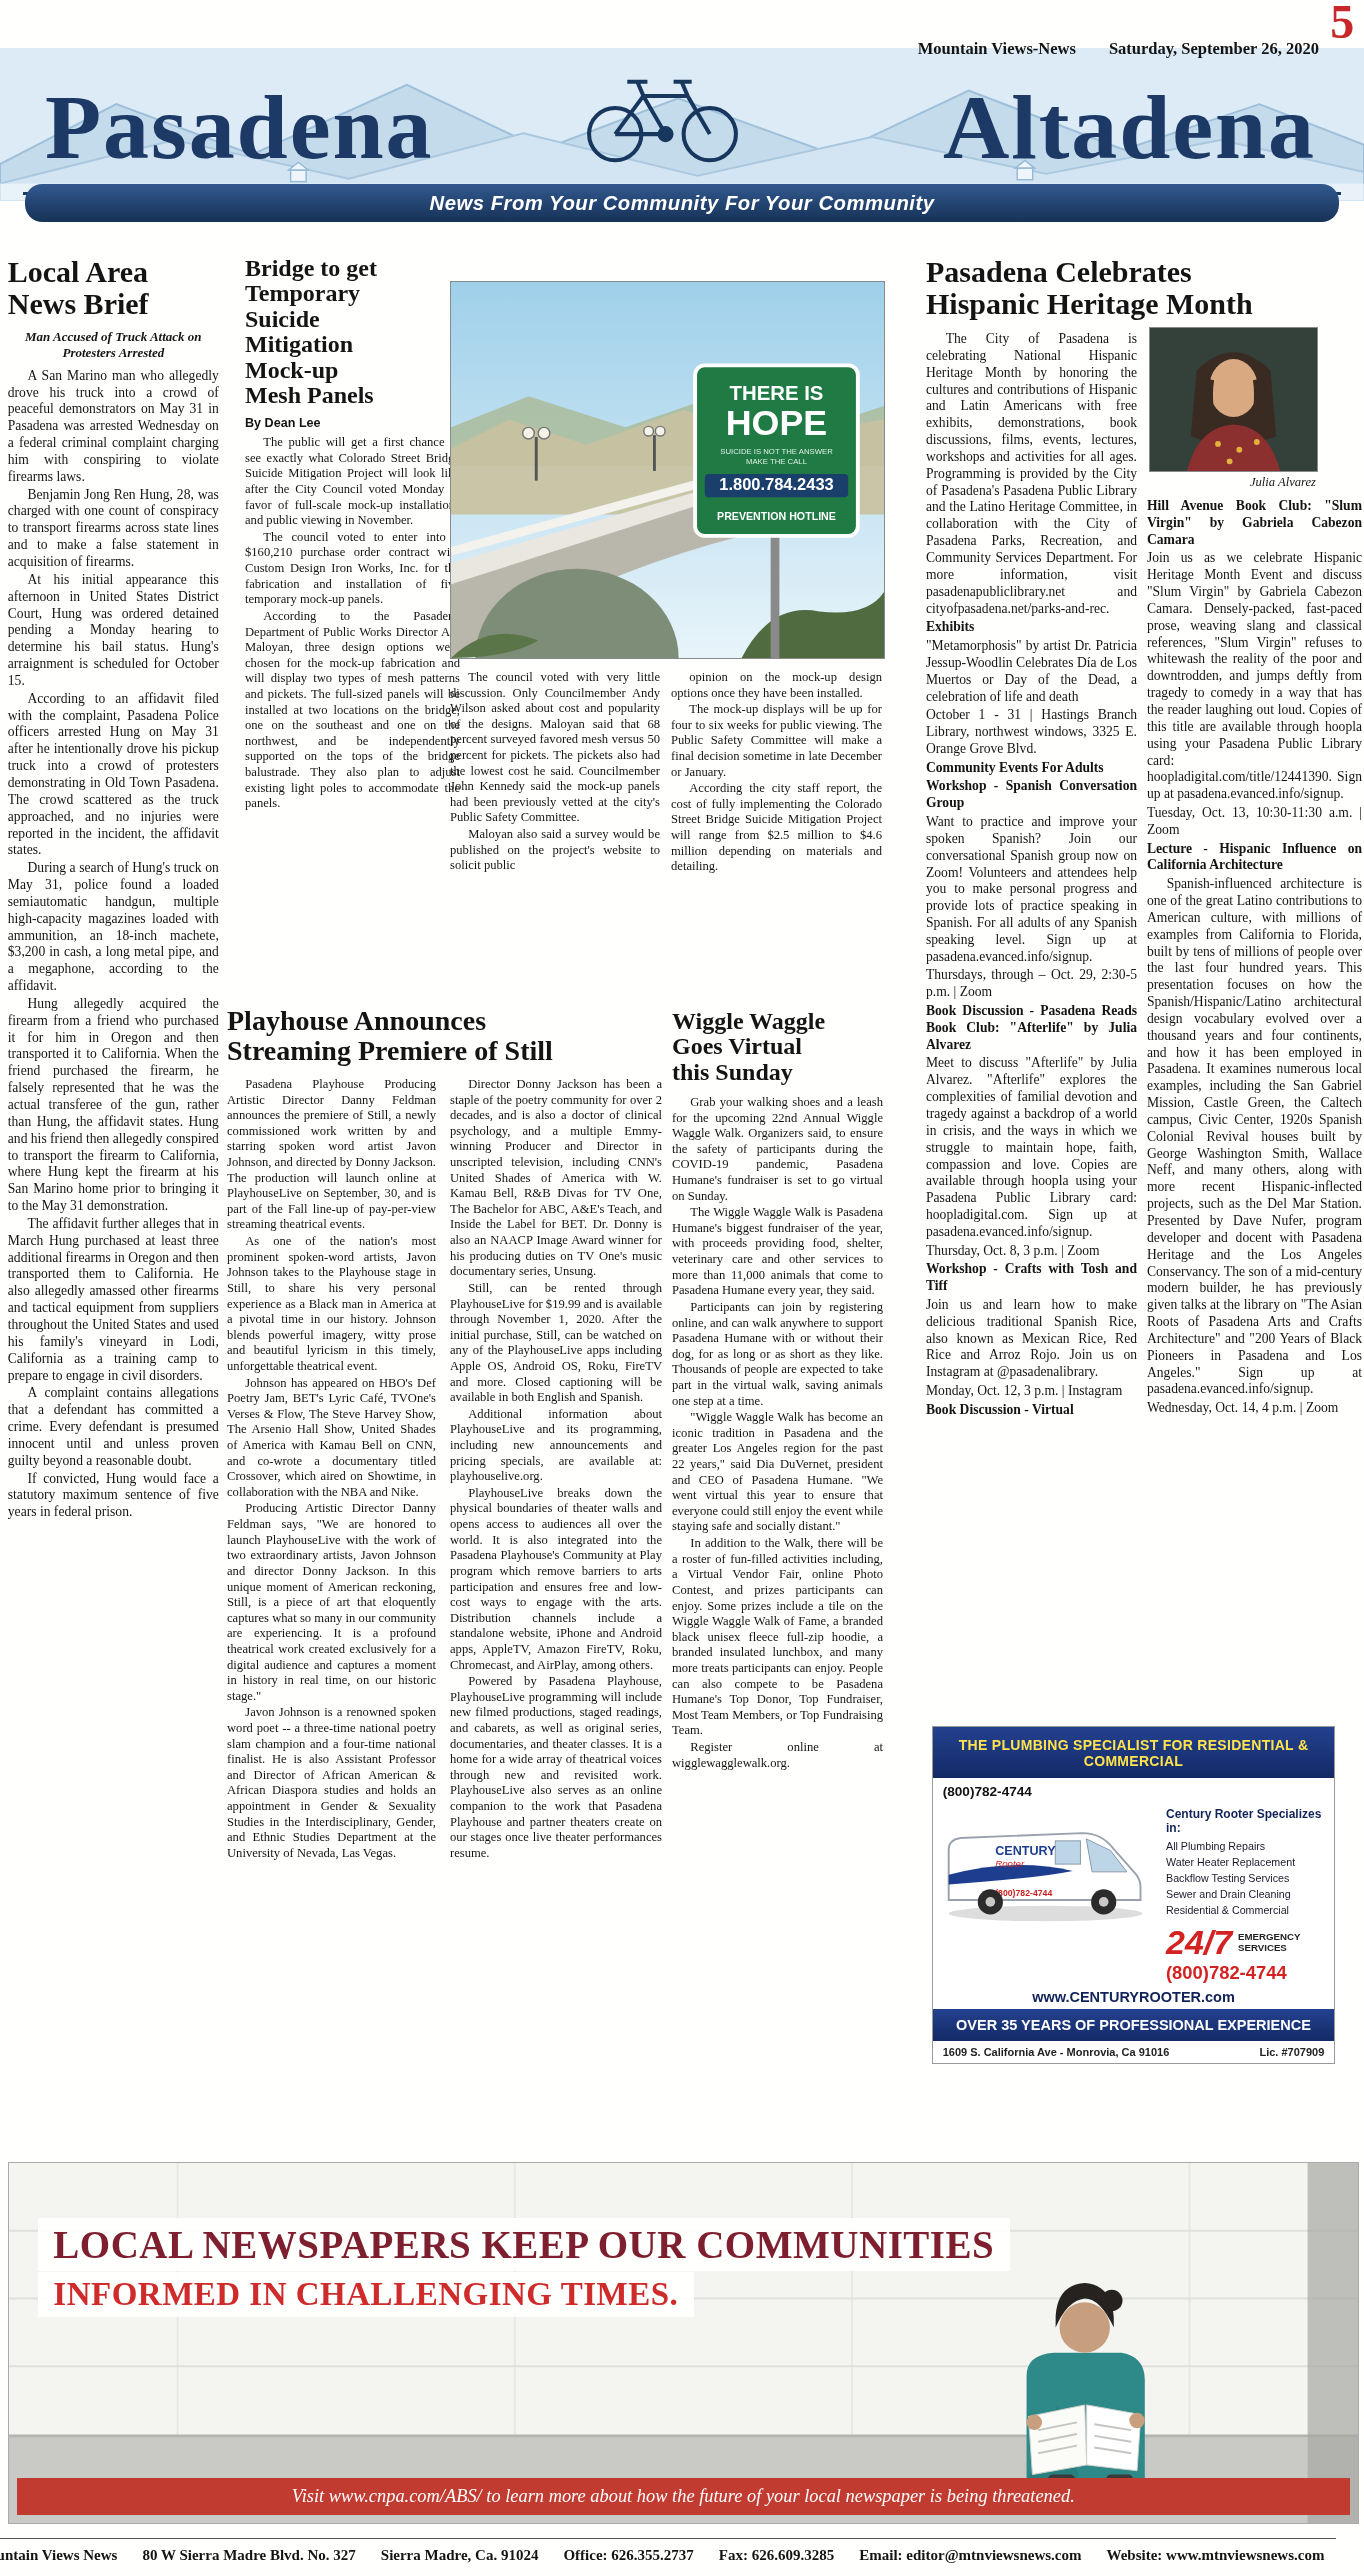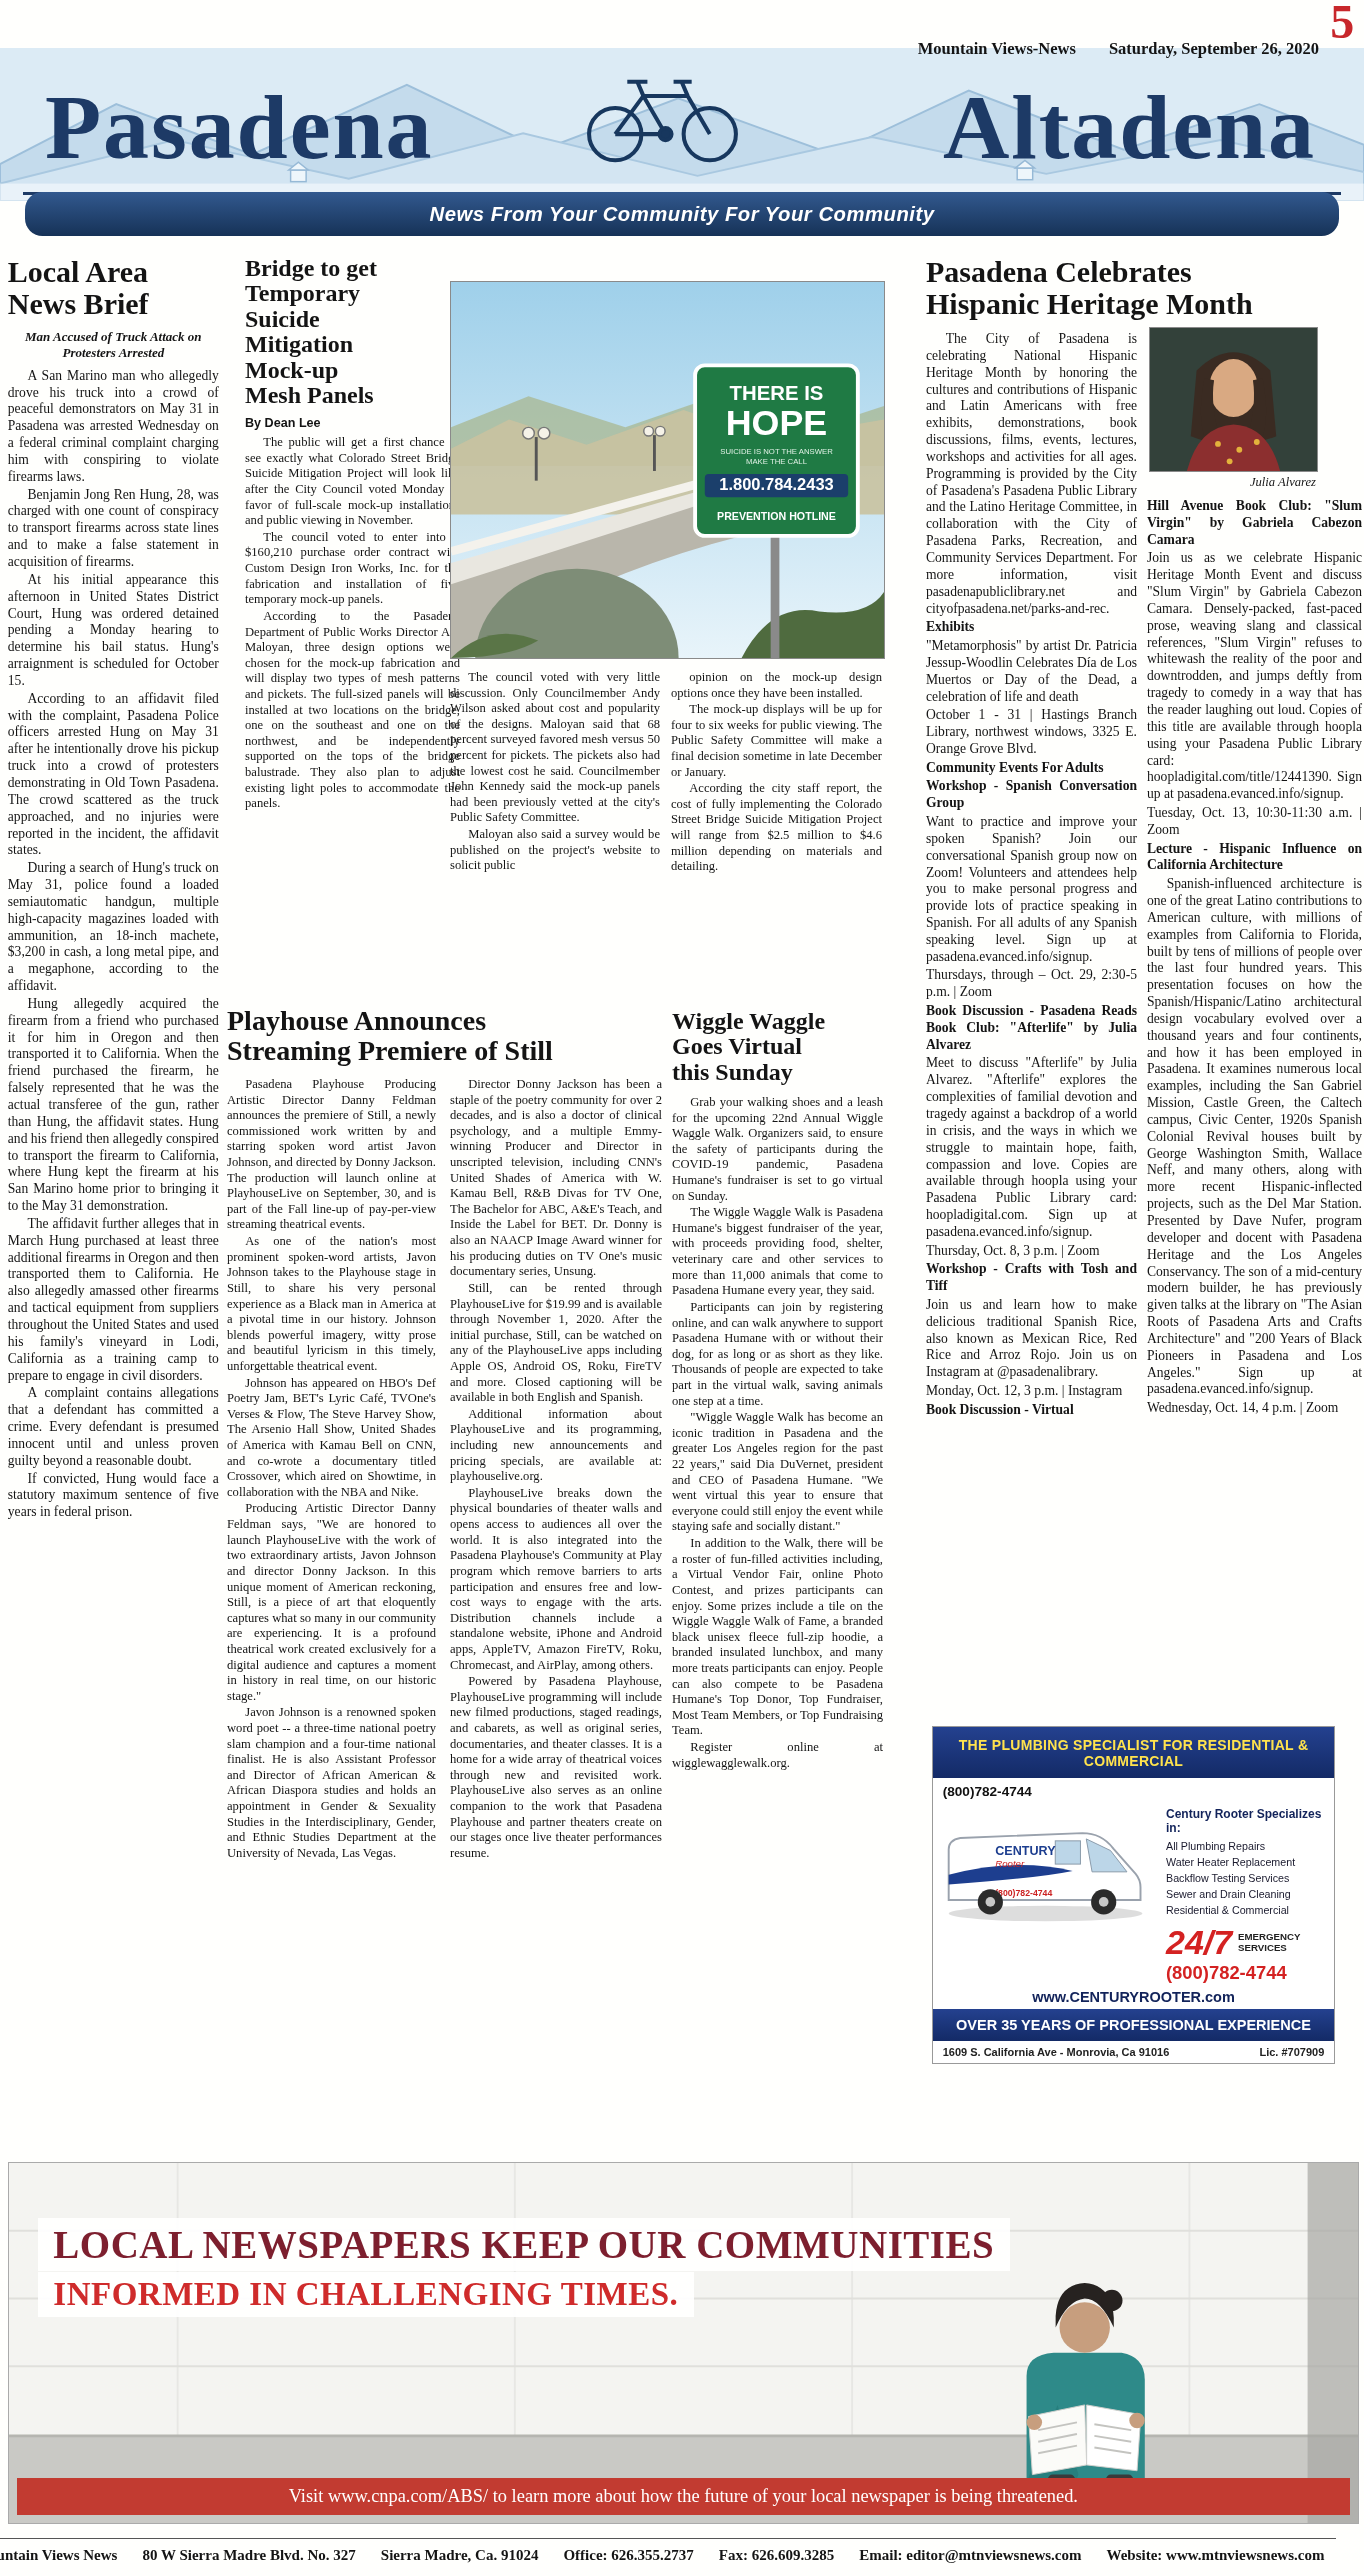--- a/index.html
+++ b/index.html
@@ -9,21 +9,21 @@
   
   .pageno{right:9.7px;top:-5.8px;font-size:48px;font-weight:bold;color:#c8272b;}
   .edition{right:45px;top:39px;font-weight:bold;font-size:16.5px;display:flex;gap:33px;white-space:nowrap;}
   
   .mast-art{left:0;top:48px;width:1364px;height:153px;}
   .mast-name{top:81px;font-size:92px;font-weight:bold;color:#1d3a66;line-height:1;letter-spacing:1.9px;}
   .mn-left{left:45px;}
   .mn-right{right:48px;}
   .bike{left:577px;top:60px;width:171px;height:109px;}
   .mast-rule{left:23px;top:192px;width:1318px;height:2.9px;background:#1d3a66;}
-  .banner{left:25px;top:192px;width:1314px;height:44px;border-radius:17.4px;
+  .banner{left:25px;top:184px;width:1314px;height:38px;border-radius:17.4px;
           background:linear-gradient(180deg,#32598f,#163257);color:#fff;
           font-family:"Liberation Sans",sans-serif;font-style:italic;font-weight:bold;
           font-size:20.3px;display:flex;align-items:center;justify-content:center;letter-spacing:0.5px;}
   
   .h-art{font-weight:bold;line-height:1.06;}
   .hline{font-weight:bold;}
   .para{text-align:justify;text-indent:1.45em;margin:0 0 1px;}
   .blk{text-align:justify;margin:0 0 1.9px;}
   .hd{font-weight:bold;}
   .ind{text-indent:1.45em;}
@@ -69,21 +69,21 @@
           text-align:center;padding:7.8px 1.9px;}
   .ap-addr{display:flex;justify-content:space-between;padding:4.8px 9.7px;font-size:11px;font-weight:bold;color:#222;}
   
   .big-ad{left:7.8px;top:2162px;width:1349px;height:360px;border:1px solid #aaa;background:#efefec;overflow:hidden;}
   .ba-bg{position:absolute;left:0;top:0;width:100%;height:100%;}
   .ad-line1{position:absolute;left:29px;top:47px;background:rgba(255,255,255,.93);color:#7d1f2e;
             font-weight:bold;font-size:39px;padding:3.9px 15.5px;letter-spacing:0.5px;margin-top:8px;}
   .ad-line2{position:absolute;left:29px;top:109px;background:rgba(255,255,255,.93);color:#cf2b2b;
             font-weight:bold;font-size:33px;padding:3.9px 15.5px;letter-spacing:0.5px;}
   .ad-strip{position:absolute;left:7.8px;right:7.8px;bottom:7.8px;height:37px;background:#c23b31;color:#fff;
-            font-size:18.4px;display:flex;align-items:center;justify-content:center;}
+            font-style:italic;font-size:18.4px;display:flex;align-items:center;justify-content:center;}
   
   .footer{left:0;top:2538px;width:1336px;border-top:1.9px solid #555;padding:7.8px 11.6px 0;box-sizing:border-box;
           display:flex;gap:25px;font-weight:bold;font-size:15px;white-space:nowrap;justify-content:flex-end;}
 </style>
 </head>
 <body>
 
 <div class="page">
 
   <svg class="abs mast-art" viewBox="0 0 1408 158" preserveAspectRatio="none">

